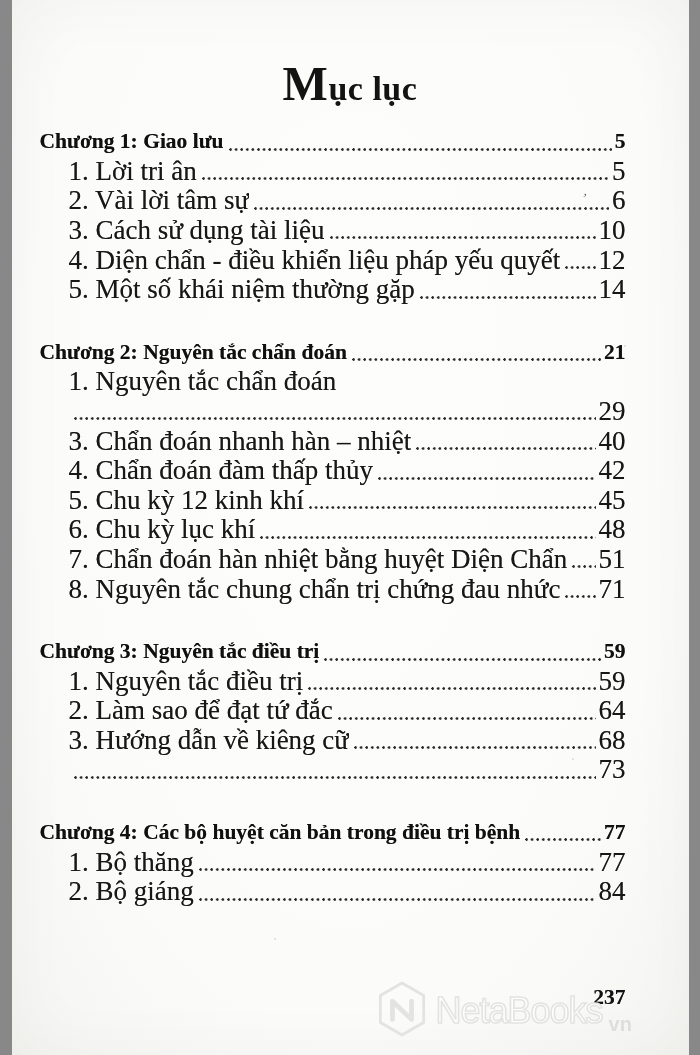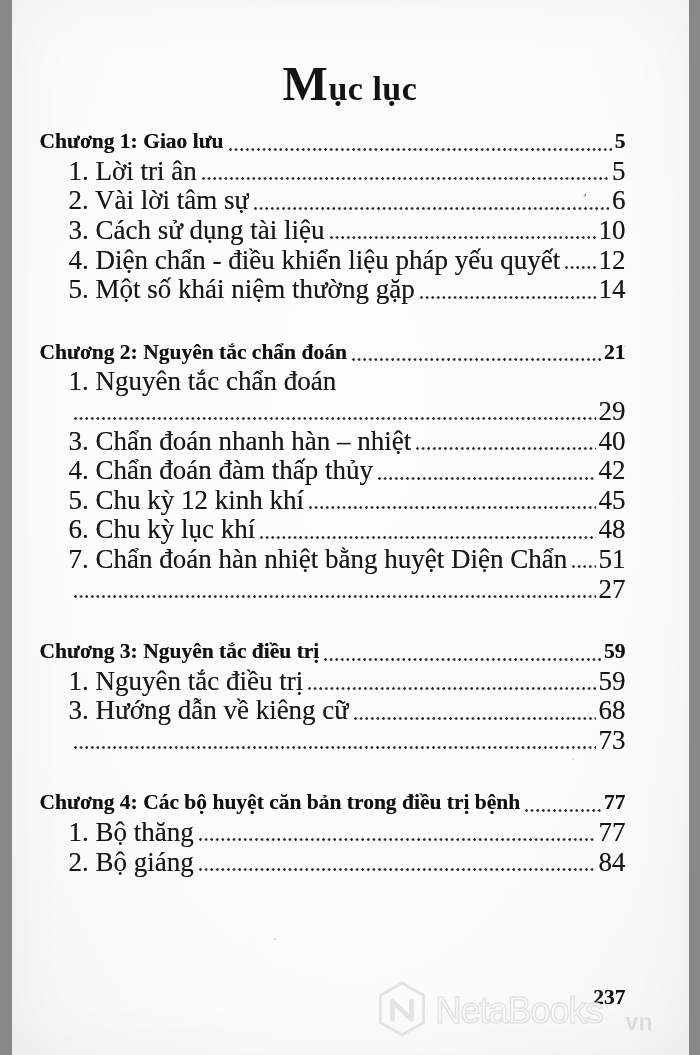--- a/index.html
+++ b/index.html
@@ -67,22 +67,22 @@
   .wm-logo { flex:0 0 auto; margin-right:8px; }
   .wm-text {
     font-family:"Liberation Sans","DejaVu Sans",sans-serif;
     font-weight:400; font-size:36px; letter-spacing:-1px;
     color:#ffffff;
     -webkit-text-stroke:1.6px #e3e3e0;
     text-stroke:1.6px #e3e3e0;
   }
   .wm-tld {
     font-family:"Liberation Sans","DejaVu Sans",sans-serif;
-    font-weight:700; font-size:23px; color:#dededb;
-    margin-left:23px; align-self:flex-end; padding-bottom:6px;
+    font-weight:700; font-size:20px; color:#dededb;
+    margin-left:6px; align-self:flex-end; padding-bottom:6px;
   }
   
   .artifact { position:absolute; color:#3a3a3a; pointer-events:none; }
   .artifact.tick { left:570px; top:190px; font-size:13px; transform:rotate(18deg); opacity:0.8; }
   .speck { position:absolute; width:3px; height:3px; border-radius:50%; background:#9a9a94; opacity:0.35; }
   .speck.s1 { left:88px; top:162px; }
   .speck.s2 { left:612px; top:345px; width:2px; height:2px; }
   .speck.s3 { left:262px; top:938px; width:2px; height:2px; }
   .speck.s4 { left:560px; top:758px; width:2px; height:2px; }
 </style>
@@ -175,39 +175,45 @@
     <span class="pagenum">48</span>
   </div>
 
   <div class="toc-line item">
     <span class="label">7. Chẩn đoán hàn nhiệt bằng huyệt Diện Chẩn</span>
     <span class="leader"></span>
     <span class="pagenum">51</span>
   </div>
 
   <div class="toc-line item">
-    <span class="leader"></span>
-    <span class="pagenum">27</span>
+    <span class="label">8. Nguyên tắc chung chẩn trị chứng đau nhức</span>
+    <span class="leader"></span>
+    <span class="pagenum">71</span>
   </div>
 </div>
   </section>
 
   <section class="chapter">
     <div class="toc-line heading">
       <span class="label">Chương 3: Nguyên tắc điều trị</span>
       <span class="leader"></span>
       <span class="pagenum">59</span>
     </div>
     <div class="items">
   <div class="toc-line item">
     <span class="label">1. Nguyên tắc điều trị</span>
     <span class="leader"></span>
     <span class="pagenum">59</span>
   </div>
 
+  <div class="toc-line item">
+    <span class="label">2. Làm sao để đạt tứ đắc</span>
+    <span class="leader"></span>
+    <span class="pagenum">64</span>
+  </div>
 
   <div class="toc-line item">
     <span class="label">3. Hướng dẫn về kiêng cữ</span>
     <span class="leader"></span>
     <span class="pagenum">68</span>
   </div>
 
   <div class="toc-line item">
     <span class="leader"></span>
     <span class="pagenum">73</span>

